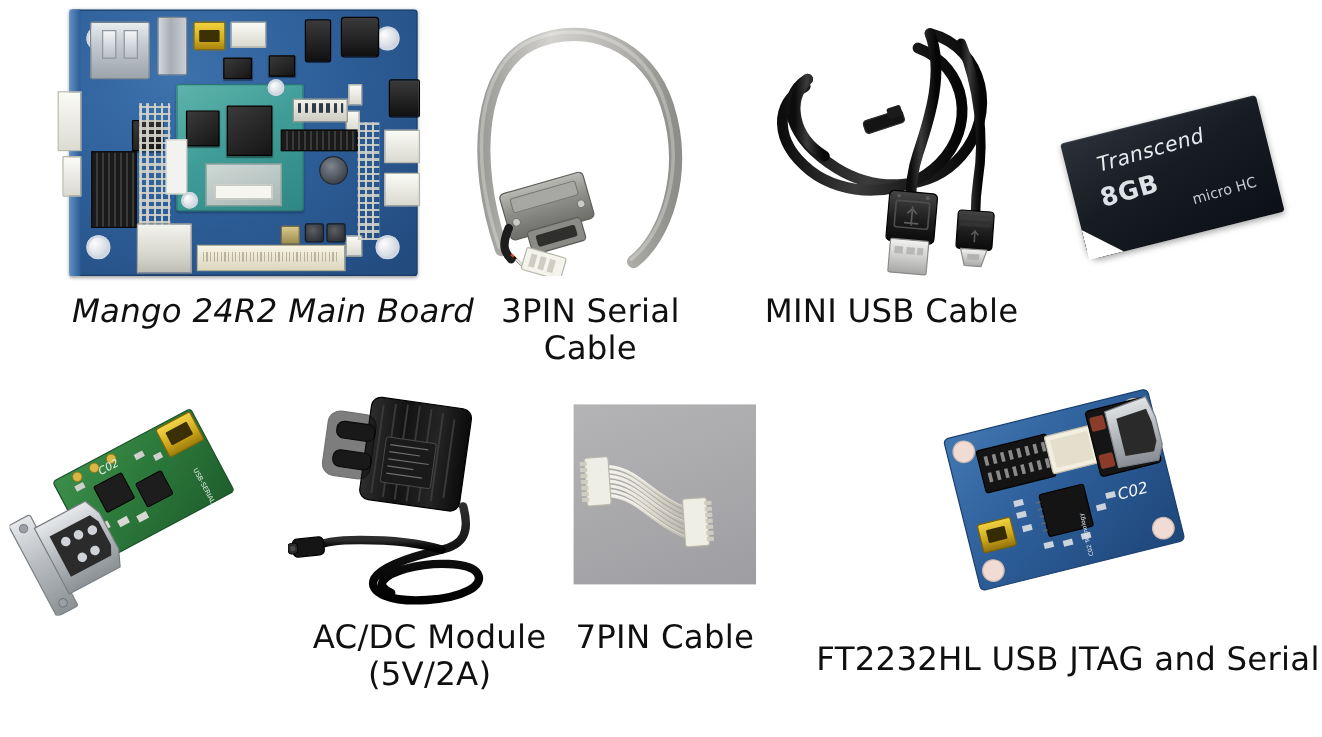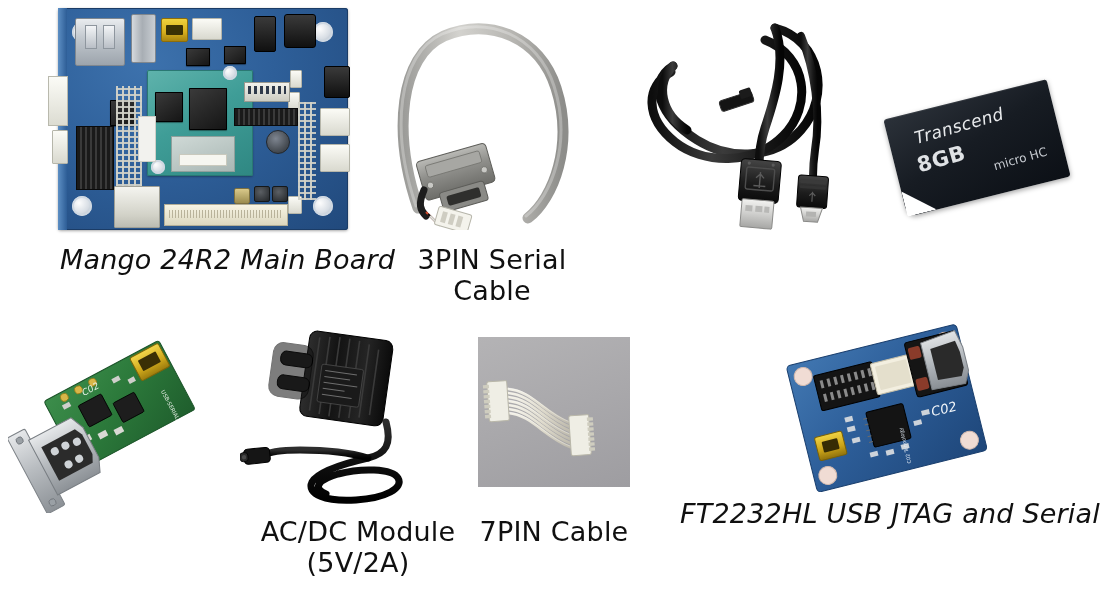--- a/index.html
+++ b/index.html
@@ -357,20 +357,21 @@
         <rect x="172" y="166" width="30" height="32" rx="3" fill="url(#usbPlug)" stroke="#000" stroke-width="1"></rect>
         <rect x="174" y="170" width="26" height="4" rx="1" fill="#3a3a3a"></rect>
         <rect x="174" y="176" width="26" height="3" rx="1" fill="#333"></rect>
         <path d="M187,182 L187,192 M184,186 L187,183 L190,186" stroke="#5c5c5c" stroke-width="1.2" fill="none"></path>
         <path d="M176,198 L198,198 L194,212 L180,212 Z" fill="url(#usbMetal)" stroke="#8a8a88" stroke-width="1"></path>
         <rect x="182" y="202" width="10" height="5" fill="#b3b3b1"></rect>
       </g>
     </svg>
   </div>
 
+  <div class="caption cap-center" style="left:618px; top:244px; width:250px;">MINI USB Cable</div>
 
   <div class="item sd-wrap">
     <div class="sd-card">
       <div class="sd-notch"></div>
       <div class="sd-brand">Transcend</div>
       <div class="sd-cap">8GB</div>
       <div class="sd-hc">micro HC</div>
     </div>
   </div>
 
@@ -631,15 +632,15 @@
           <rect x="140" y="112" width="8" height="5"></rect>
             <rect x="150" y="104" width="8" height="5"></rect>
         </g>
 
         <text x="160" y="112" font-family="DejaVu Sans, sans-serif" font-size="13" fill="#f2f6fa" font-style="italic">C02</text>
         <text x="128" y="152" font-family="DejaVu Sans, sans-serif" font-size="5" fill="#dfe8f2" transform="rotate(-90 128 152)">C02 Tehnology</text>
       </g>
     </svg>
   </div>
 
-  <div class="caption cap-center" style="left:680px; top:498px; width:420px;font-style:italic;">FT2232HL USB JTAG and Serial</div>
+  <div class="caption cap-center" style="left:680px; top:534px; width:420px;">FT2232HL USB JTAG and Serial</div>
 
 </div>
 
 </body></html>

